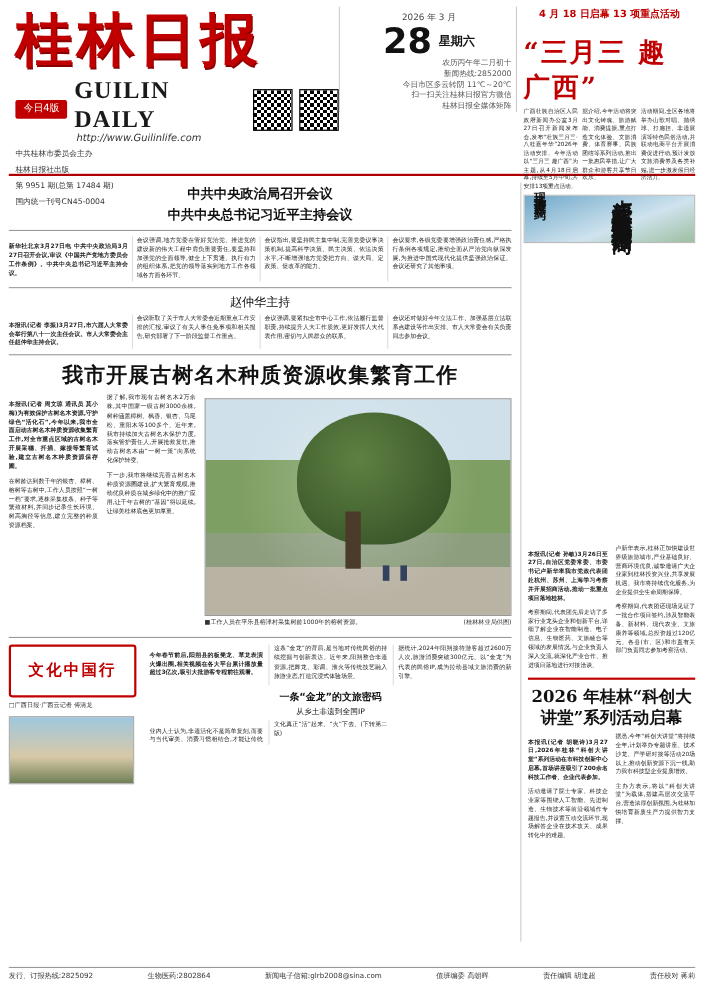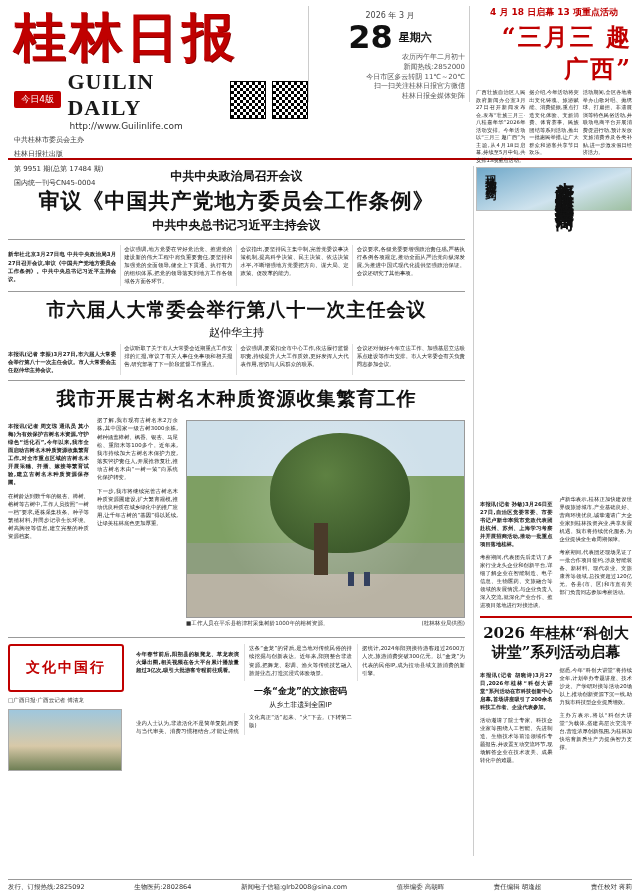--- a/index.html
+++ b/index.html
@@ -18,37 +18,37 @@
     font-family:"DejaVu Serif","Liberation Serif",serif;
     font-weight:bold;color:#c00000;font-size:52px;letter-spacing:4px;line-height:1.05;
     margin:4px 0 0 6px;text-shadow:1px 1px 0 #8a0000;
   }
   .mast-sub{display:flex;align-items:center;margin:4px 0 0 6px;gap:6px;}
   .badge{
     background:#c00000;color:#fff;font-size:9px;line-height:1.15;text-align:center;
     padding:3px 4px;border-radius:2px;width:42px;
   }
   .eng{font-family:"Liberation Serif",serif;font-weight:bold;font-size:22px;color:#1a1a1a;letter-spacing:1px;}
-  .url{font-size:9px;color:#333;margin-left:2px;}
+  .url{font-size:9px;color:#333;margin-left:2px;font-style:italic;}
   .qr{width:36px;height:36px;background:
       repeating-linear-gradient(0deg,#000 0 3px,#fff 3px 6px),
       repeating-linear-gradient(90deg,#000 0 3px,#fff 3px 6px);
       background-blend-mode:difference;border:1px solid #000;}
   .mast-meta{font-size:7px;color:#333;line-height:1.5;margin:4px 0 0 6px;}
   .mast-mid{flex:0 0 150px;width:150px;border-left:1px solid #ccc;border-right:1px solid #ccc;padding:4px 4px 0 6px;}
   .datebox{text-align:center;}
   .date-top{font-size:8px;color:#444;}
   .date-big{font-size:32px;font-weight:bold;line-height:1;color:#111;}
   .date-right{font-size:11px;font-weight:bold;}
   .date-small{font-size:7px;color:#555;line-height:1.4;text-align:right;}
   .mast-right{flex:1;padding-left:6px;}
   .promo-line{font-size:9px;color:#c00000;text-align:center;font-weight:bold;}
   .promo-big{
     font-family:"DejaVu Serif","Liberation Serif",serif;
-    font-weight:bold;font-size:24px;color:#c00000;text-align:right;letter-spacing:2px;margin-top:2px;
+    font-weight:bold;font-size:24px;color:#c00000;text-align:left;letter-spacing:2px;margin-top:12px;
   }
   .promo-cols{display:flex;gap:4px;margin-top:4px;font-size:5.2px;line-height:1.45;color:#222;text-align:justify;}
   .promo-cols .c{flex:1;}
   .promo-img{height:42px;background:linear-gradient(160deg,#6fa8c9,#cfe3ee 60%,#9dbfa0);border:1px solid #bbb;margin-top:3px;}
   
   .body{display:flex;gap:8px;margin-top:6px;height:690px;}
   .colmain{flex:1;min-width:0;}
   .colright{flex:0 0 152px;width:152px;border-left:1px solid #ccc;padding-left:6px;}
   .kicker{text-align:center;font-size:12px;font-weight:bold;margin:2px 0 2px;}
   .headline{
@@ -163,32 +163,30 @@
       </div>
       <div class="promo-img"></div>
     </div>
   </div>
 
   <div class="body">
 
     <div class="colmain">
 
       <div class="kicker">中共中央政治局召开会议</div>
-      <div class="headline">审议《中国共产党地方委员会工作条例》</div>
       <div class="subhead">中共中央总书记习近平主持会议</div>
       <div class="rule"></div>
       <div class="cols4">
         <p class="lead">新华社北京3月27日电 中共中央政治局3月27日召开会议,审议《中国共产党地方委员会工作条例》。中共中央总书记习近平主持会议。</p>
         <p>会议强调,地方党委在管好党治党、推进党的建设新的伟大工程中肩负重要责任,要坚持和加强党的全面领导,健全上下贯通、执行有力的组织体系,把党的领导落实到地方工作各领域各方面各环节。</p>
         <p>会议指出,要坚持民主集中制,完善党委议事决策机制,提高科学决策、民主决策、依法决策水平,不断增强地方党委把方向、谋大局、定政策、促改革的能力。</p>
         <p>会议要求,各级党委要增强政治责任感,严格执行条例各项规定,推动全面从严治党向纵深发展,为推进中国式现代化提供坚强政治保证。会议还研究了其他事项。</p>
       </div>
 
       <div class="rule"></div>
-      <div class="headline2">市六届人大常委会举行第八十一次主任会议</div>
       <div class="byline">赵仲华主持</div>
       <div class="cols4">
         <p class="lead">本报讯(记者 李振)3月27日,市六届人大常委会举行第八十一次主任会议。市人大常委会主任赵仲华主持会议。</p>
         <p>会议听取了关于市人大常委会近期重点工作安排的汇报,审议了有关人事任免事项和相关报告,研究部署了下一阶段监督工作重点。</p>
         <p>会议强调,要紧扣全市中心工作,依法履行监督职责,持续提升人大工作质效,更好发挥人大代表作用,密切与人民群众的联系。</p>
         <p>会议还对做好今年立法工作、加强基层立法联系点建设等作出安排。市人大常委会有关负责同志参加会议。</p>
       </div>
 
       <div class="rule"></div>
       <div class="headline2">我市开展古树名木种质资源收集繁育工作</div>

